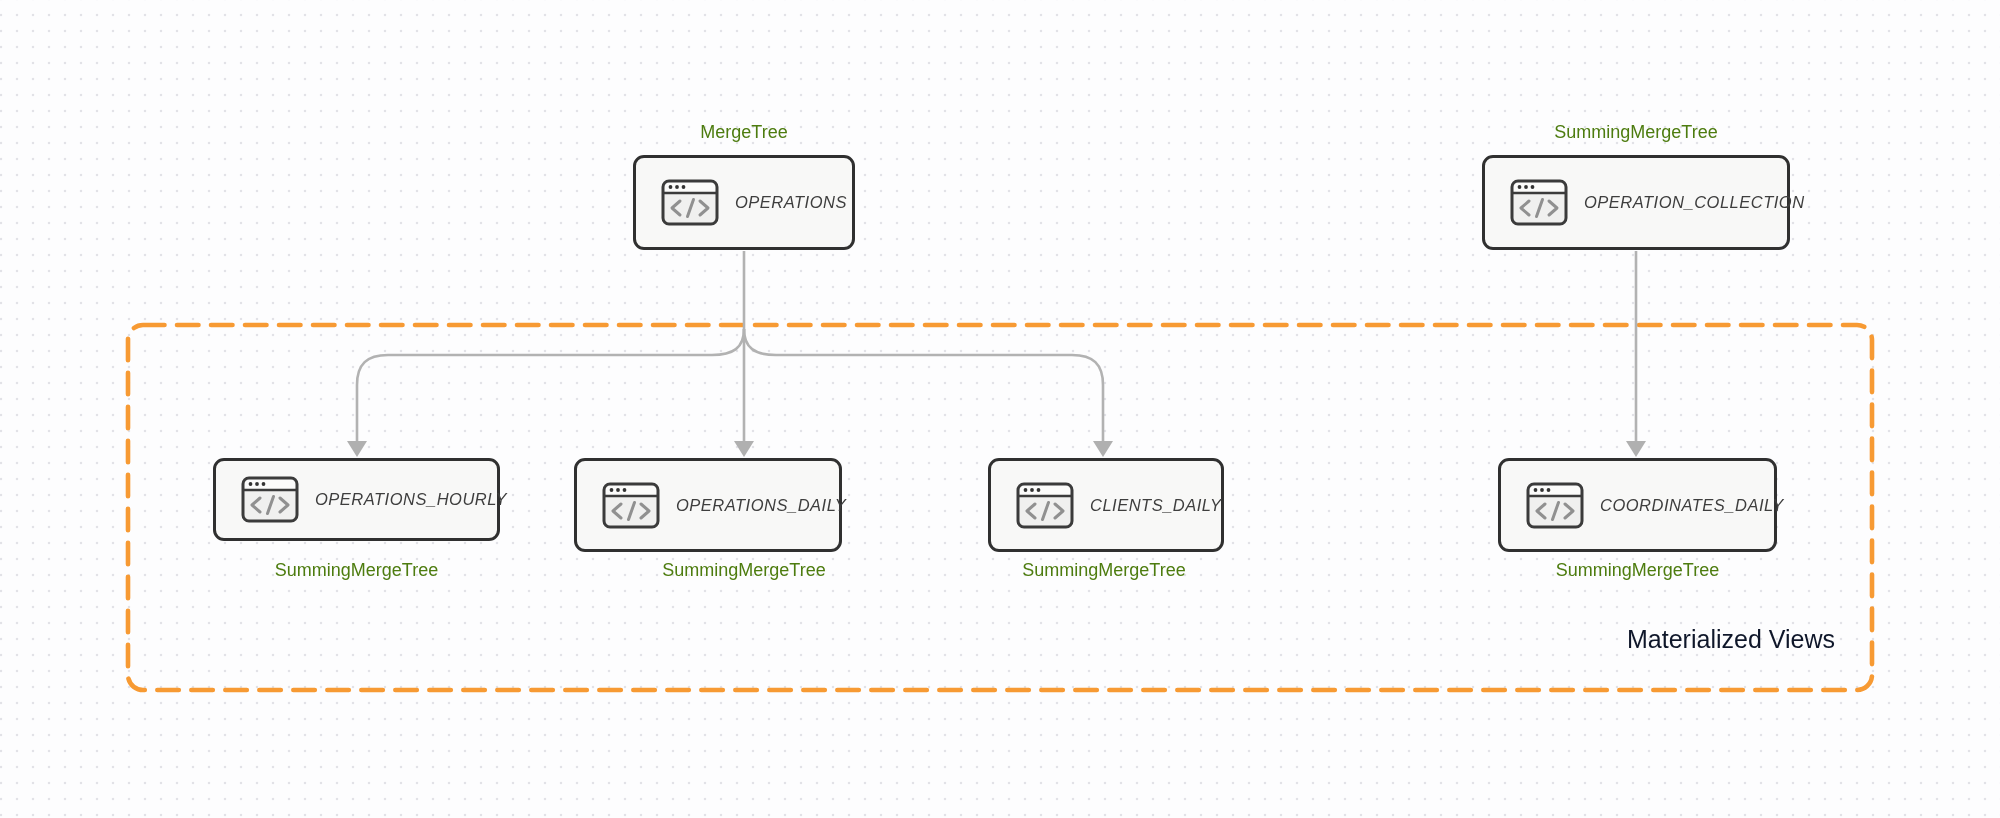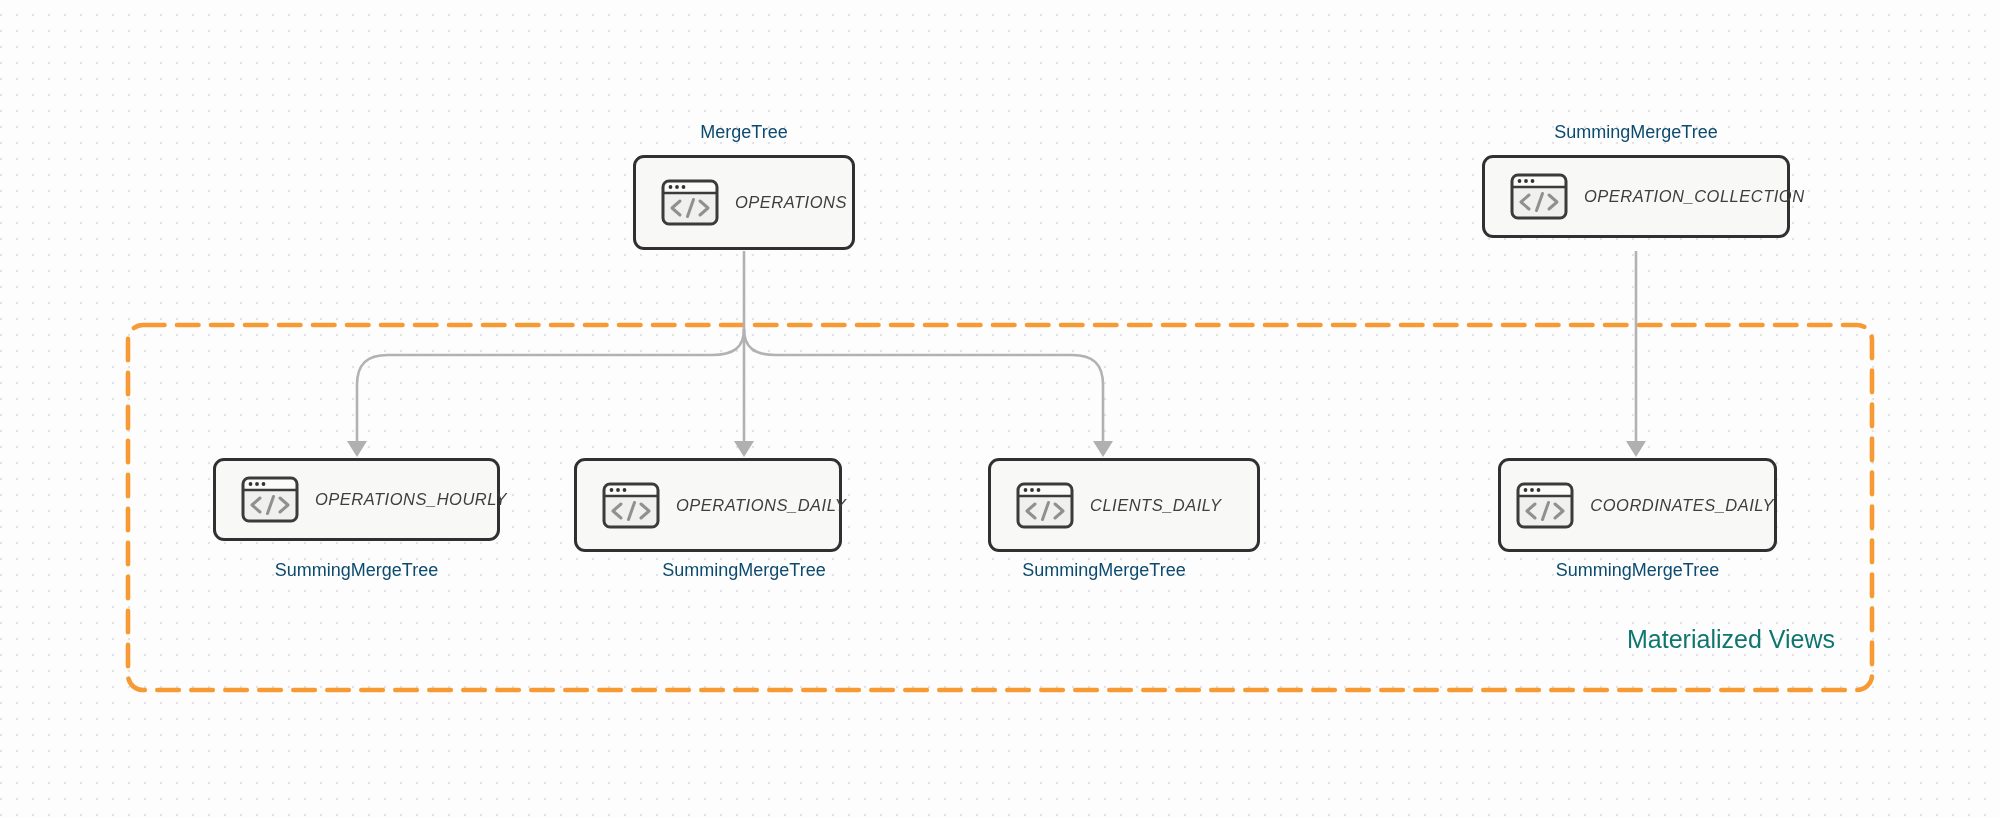--- a/index.html
+++ b/index.html
@@ -36,21 +36,21 @@
     font-weight: 500;
     letter-spacing: 0.5px;
     color: #3e3e3e;
     white-space: nowrap;
   }
   .engine-label {
     position: absolute;
     text-align: center;
     font-size: 18px;
     font-weight: 500;
-    color: #0c4a6e;
+    color: #4d7c0f;
     line-height: 20px;
     white-space: nowrap;
   }
   .group-caption {
     position: absolute;
     left: 1590px;
     top: 624px;
     width: 282px;
     text-align: center;
     font-size: 25px;
@@ -97,21 +97,21 @@
     <circle cx="9.5" cy="8" r="1.9" fill="#333"></circle>
       <circle cx="16" cy="8" r="1.9" fill="#333"></circle>
       <circle cx="22.5" cy="8" r="1.9" fill="#333"></circle>
     <polyline points="19,22 11,29 19,36" fill="none" stroke="#909090" stroke-width="3" stroke-linecap="round" stroke-linejoin="round"></polyline>
     <line x1="26.5" y1="37.5" x2="32.5" y2="20.5" stroke="#909090" stroke-width="3" stroke-linecap="round"></line>
     <polyline points="39,22 47,29 39,36" fill="none" stroke="#909090" stroke-width="3" stroke-linecap="round" stroke-linejoin="round"></polyline>
   </svg>
   <span class="table-name">OPERATIONS</span>
 </div>
 
-<div class="node-box" style="left:1482px; top:155px; width:308px; height:83px;">
+<div class="node-box" style="left:1482px; top:155px; width:308px; height:95px;">
   <svg class="window-icon" viewBox="0 0 58 47" width="58" height="47">
     <rect x="2" y="2" width="54" height="43" rx="6" fill="#f0f0ef"></rect>
     <rect x="3" y="3" width="52" height="10.5" rx="4" fill="#fbfbfa"></rect>
     <rect x="2" y="2" width="54" height="43" rx="6" fill="none" stroke="#3b3b3b" stroke-width="3"></rect>
     <line x1="3" y1="14" x2="55" y2="14" stroke="#3b3b3b" stroke-width="2.4"></line>
     <circle cx="9.5" cy="8" r="1.9" fill="#333"></circle>
       <circle cx="16" cy="8" r="1.9" fill="#333"></circle>
       <circle cx="22.5" cy="8" r="1.9" fill="#333"></circle>
     <polyline points="19,22 11,29 19,36" fill="none" stroke="#909090" stroke-width="3" stroke-linecap="round" stroke-linejoin="round"></polyline>
     <line x1="26.5" y1="37.5" x2="32.5" y2="20.5" stroke="#909090" stroke-width="3" stroke-linecap="round"></line>
@@ -145,45 +145,45 @@
     <circle cx="9.5" cy="8" r="1.9" fill="#333"></circle>
       <circle cx="16" cy="8" r="1.9" fill="#333"></circle>
       <circle cx="22.5" cy="8" r="1.9" fill="#333"></circle>
     <polyline points="19,22 11,29 19,36" fill="none" stroke="#909090" stroke-width="3" stroke-linecap="round" stroke-linejoin="round"></polyline>
     <line x1="26.5" y1="37.5" x2="32.5" y2="20.5" stroke="#909090" stroke-width="3" stroke-linecap="round"></line>
     <polyline points="39,22 47,29 39,36" fill="none" stroke="#909090" stroke-width="3" stroke-linecap="round" stroke-linejoin="round"></polyline>
   </svg>
   <span class="table-name">OPERATIONS_DAILY</span>
 </div>
 
-<div class="node-box" style="left:988px; top:458px; width:272px; height:94px;">
+<div class="node-box" style="left:988px; top:458px; width:236px; height:94px;">
   <svg class="window-icon" viewBox="0 0 58 47" width="58" height="47">
     <rect x="2" y="2" width="54" height="43" rx="6" fill="#f0f0ef"></rect>
     <rect x="3" y="3" width="52" height="10.5" rx="4" fill="#fbfbfa"></rect>
     <rect x="2" y="2" width="54" height="43" rx="6" fill="none" stroke="#3b3b3b" stroke-width="3"></rect>
     <line x1="3" y1="14" x2="55" y2="14" stroke="#3b3b3b" stroke-width="2.4"></line>
     <circle cx="9.5" cy="8" r="1.9" fill="#333"></circle>
       <circle cx="16" cy="8" r="1.9" fill="#333"></circle>
       <circle cx="22.5" cy="8" r="1.9" fill="#333"></circle>
     <polyline points="19,22 11,29 19,36" fill="none" stroke="#909090" stroke-width="3" stroke-linecap="round" stroke-linejoin="round"></polyline>
     <line x1="26.5" y1="37.5" x2="32.5" y2="20.5" stroke="#909090" stroke-width="3" stroke-linecap="round"></line>
     <polyline points="39,22 47,29 39,36" fill="none" stroke="#909090" stroke-width="3" stroke-linecap="round" stroke-linejoin="round"></polyline>
   </svg>
   <span class="table-name">CLIENTS_DAILY</span>
 </div>
 
-<div class="node-box" style="left:1498px; top:458px; width:279px; height:94px;justify-content:flex-end;">
+<div class="node-box" style="left:1498px; top:458px; width:279px; height:94px;">
   <svg class="window-icon" viewBox="0 0 58 47" width="58" height="47">
     <rect x="2" y="2" width="54" height="43" rx="6" fill="#f0f0ef"></rect>
     <rect x="3" y="3" width="52" height="10.5" rx="4" fill="#fbfbfa"></rect>
     <rect x="2" y="2" width="54" height="43" rx="6" fill="none" stroke="#3b3b3b" stroke-width="3"></rect>
     <line x1="3" y1="14" x2="55" y2="14" stroke="#3b3b3b" stroke-width="2.4"></line>
     <circle cx="9.5" cy="8" r="1.9" fill="#333"></circle>
       <circle cx="16" cy="8" r="1.9" fill="#333"></circle>
       <circle cx="22.5" cy="8" r="1.9" fill="#333"></circle>
     <polyline points="19,22 11,29 19,36" fill="none" stroke="#909090" stroke-width="3" stroke-linecap="round" stroke-linejoin="round"></polyline>
     <line x1="26.5" y1="37.5" x2="32.5" y2="20.5" stroke="#909090" stroke-width="3" stroke-linecap="round"></line>
     <polyline points="39,22 47,29 39,36" fill="none" stroke="#909090" stroke-width="3" stroke-linecap="round" stroke-linejoin="round"></polyline>
   </svg>
   <span class="table-name">COORDINATES_DAILY</span>
 </div>
 
-<div class="group-caption" style="color: #0f766e;">Materialized Views</div>
+<div class="group-caption" style="color: #0f172a;">Materialized Views</div>
 
 </body></html>

